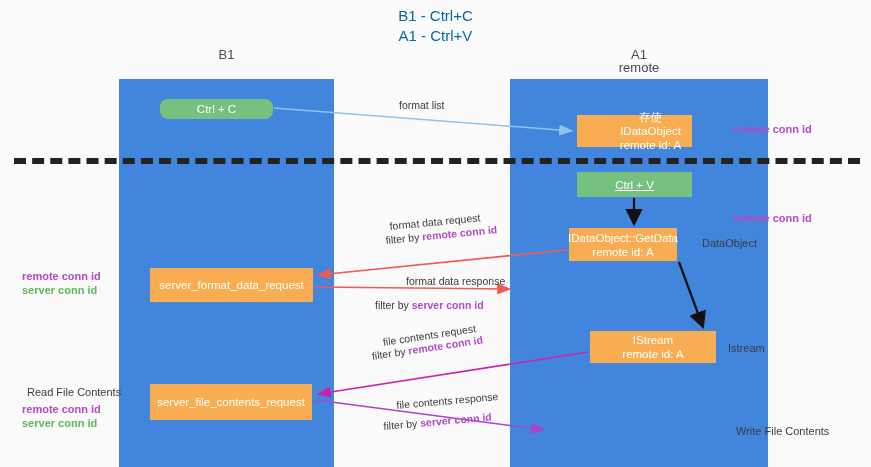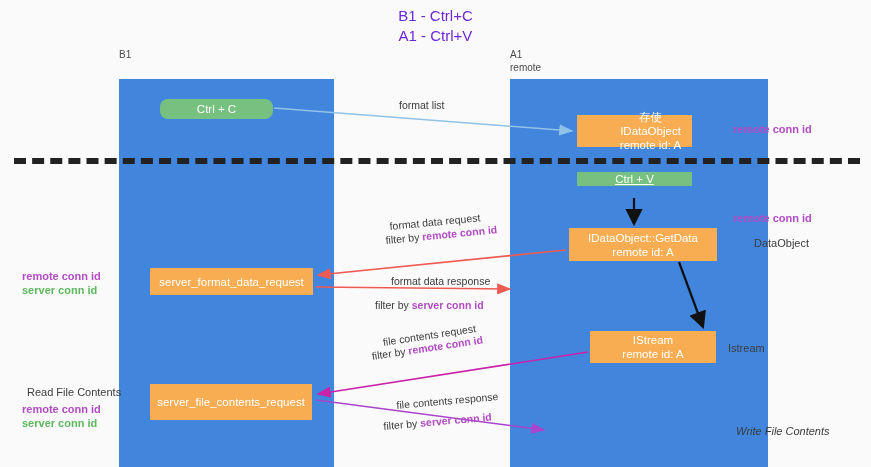--- a/index.html
+++ b/index.html
@@ -11,62 +11,62 @@
     overflow:hidden;
   }
   #stage{position:relative;width:871px;height:467px;}
 
   .col{position:absolute;background:#4285dd;}
   #col-b1{left:119px;top:79px;width:215px;height:388px;}
   #col-a1{left:510px;top:79px;width:258px;height:388px;}
 
   .title{
     position:absolute;left:0;top:6px;width:871px;
-    text-align:center;font-size:15px;line-height:20px;color:#6d28d9;
+    text-align:center;font-size:15px;line-height:20px;color:#0369a1;
   }
   .colhead{
-    position:absolute;text-align:left;font-size:10px;line-height:13px;color:#4a4a4a;
+    position:absolute;text-align:center;font-size:13px;line-height:13px;color:#4a4a4a;
   }
   #head-b1{left:119px;top:48px;width:215px;}
   #head-a1{left:510px;top:48px;width:258px;}
 
   .box{
     position:absolute;display:flex;flex-direction:column;
     align-items:center;justify-content:center;
     color:#ffffff;font-size:11.5px;line-height:14px;text-align:center;
     box-sizing:border-box;
   }
   .green{background:#77c180;}
   .orange{background:#f9ad52;}
 
   #box-ctrlc{left:160px;top:99px;width:113px;height:20px;border-radius:8px;}
   #box-dataobj{left:577px;top:115px;width:115px;height:32px;padding-left:32px;}
-  #box-ctrlv{left:577px;top:172px;width:115px;height:14px;text-decoration:underline;}
-  #box-getdata{left:569px;top:228px;width:148px;height:33px;justify-content:center;}
-  #box-fmtreq{left:150px;top:268px;width:163px;height:27px;}
+  #box-ctrlv{left:577px;top:172px;width:115px;height:25px;text-decoration:underline;}
+  #box-getdata{left:569px;top:228px;width:108px;height:33px;justify-content:center;}
+  #box-fmtreq{left:150px;top:268px;width:163px;height:34px;}
   #box-fmtresp{left:514px;top:279px;width:155px;height:26px;}
   #box-istream{left:590px;top:331px;width:126px;height:32px;}
   #box-filereq{left:150px;top:384px;width:162px;height:36px;}
   #box-fileresp{left:548px;top:417px;width:157px;height:27px;}
 
   .dashline{
     position:absolute;left:14px;top:158px;width:846px;height:0;
     border-top:6px dashed #222;
   }
 
   .note{position:absolute;font-size:11px;line-height:14px;}
   .purple{color:#b24bc4;font-weight:bold;}
   .greenid{color:#5cb85c;font-weight:bold;}
   .plain{color:#3c3c3c;}
 
   #note-r1{left:733px;top:122px;}
   #note-r2{left:733px;top:211px;}
-  #note-dataobject{left:754px;top:236px;}
+  #note-dataobject{left:702px;top:236px;}
   #note-istream{left:728px;top:341px;}
-  #note-write{left:736px;top:424px;font-style:italic;}
+  #note-write{left:736px;top:424px;}
   #note-left-1{left:22px;top:269px;text-align:left;}
   #note-readfile{left:27px;top:385px;}
   #note-left-2{left:22px;top:402px;text-align:left;}
 
   .alabel{
     position:absolute;font-size:10.5px;line-height:13px;white-space:nowrap;
     transform-origin:left top;
   }
 
   svg.arrows{position:absolute;left:0;top:0;width:871px;height:467px;overflow:visible;}
@@ -165,21 +165,21 @@
     <span>format list</span>
   </div>
 
   <div class="alabel" style="left:389px;top:220px;transform:rotate(-5.5deg);">
     <span>format data request</span>
   </div>
   <div class="alabel" style="left:385px;top:234px;transform:rotate(-5.5deg);">
     <span class="plain">filter by </span><span class="purple">remote conn id</span>
   </div>
 
-  <div class="alabel" style="left:391px;top:275px;">
+  <div class="alabel" style="left:406px;top:275px;">
     <span>format data response</span>
   </div>
   <div class="alabel" style="left:375px;top:299px;">
     <span class="plain">filter by </span><span class="purple">server conn id</span>
   </div>
 
   <div class="alabel" style="left:382px;top:336px;transform:rotate(-8.5deg);">
     <span>file contents request</span>
   </div>
   <div class="alabel" style="left:371px;top:350px;transform:rotate(-8.5deg);">

